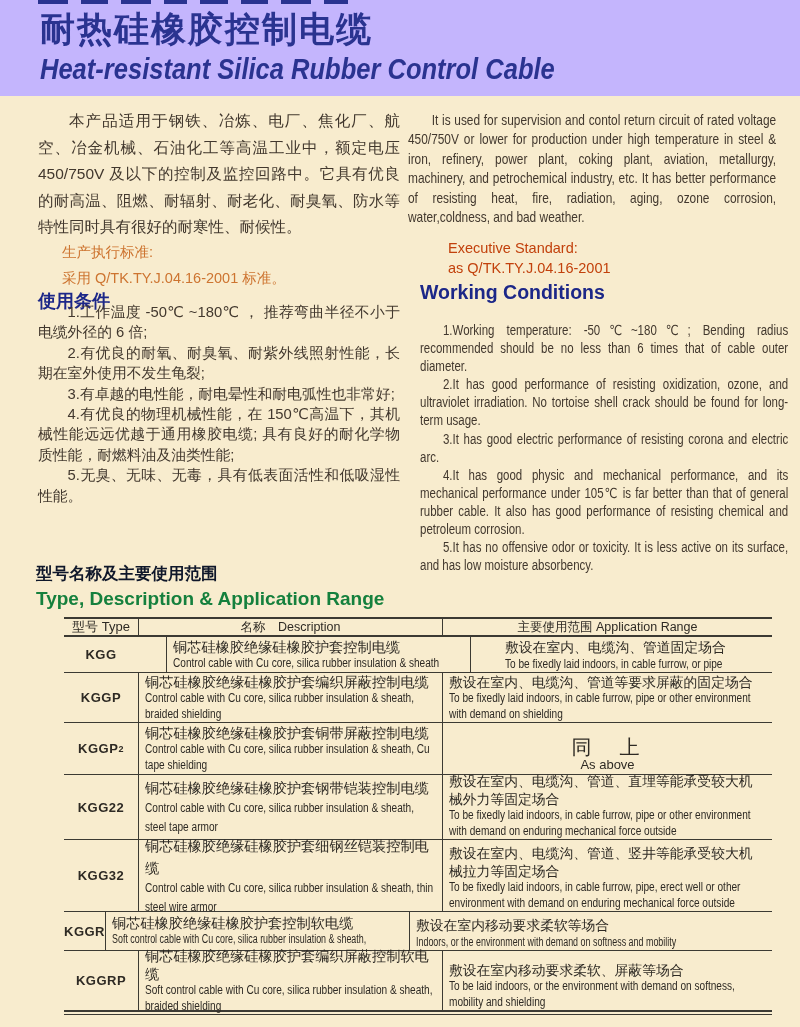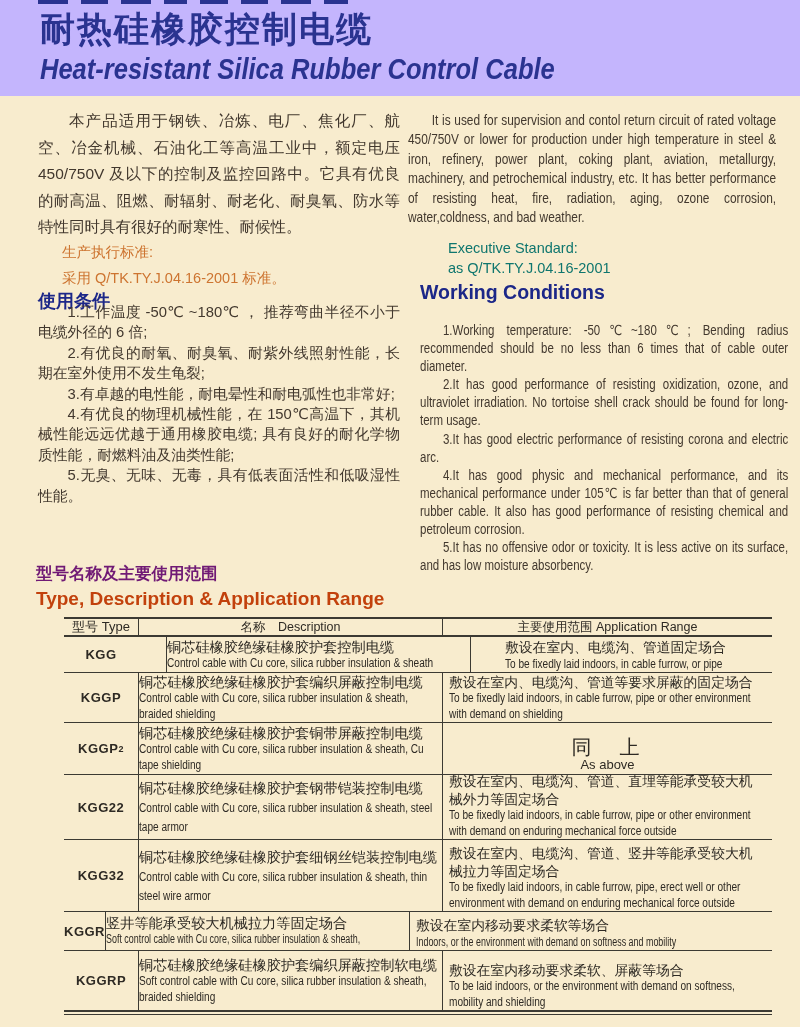--- a/index.html
+++ b/index.html
@@ -27,41 +27,41 @@
               text-align:justify; text-indent:2em; }
   .std-cn { left:62px; top:239px; font-size:14.5px; line-height:26px; color:#cd7430; }
   .cond-title-cn { left:38px; top:289px; font-size:18px; font-weight:bold; color:#1c2788; }
   .items-cn { left:38px; top:302px; width:362px; font-size:14.8px; line-height:20.4px; }
   .items-cn p { margin:0; text-align:justify; text-indent:2em; }
 
   .intro-en-wrap { left:408px; top:111px; width:368px; }
   .narrow82 { width:449px; transform:scaleX(0.82); transform-origin:0 0;
               text-align:justify; }
   .intro-en-wrap .narrow82 { font-size:14.5px; line-height:19.4px; text-indent:2em; }
-  .std-en { left:448px; top:238px; font-size:14.5px; line-height:20px; color:#0f766e; }
+  .std-en { left:448px; top:238px; font-size:14.5px; line-height:20px; color:#c2410c; }
   .cond-title-en { left:420px; top:281px; font-size:19.5px; font-weight:bold; color:#1c2788; }
   .items-en-wrap { left:420px; top:321px; width:368px; }
   .items-en-wrap .narrow82 { font-size:14px; line-height:18.1px; }
   .items-en-wrap p { margin:0; text-indent:2em; }
 
   
-  .sec-title-cn { left:36px; top:563px; font-size:16.5px; font-weight:bold; color:#701a75; }
-  .sec-title-en { left:36px; top:588px; font-size:19px; font-weight:bold; color:#c2410c; }
+  .sec-title-cn { left:36px; top:563px; font-size:16.5px; font-weight:bold; color:#0f172a; }
+  .sec-title-en { left:36px; top:588px; font-size:19px; font-weight:bold; color:#15803d; }
 
   .tbl { position:absolute; left:64px; top:617px; width:708px; color:#2e2a24;
          border-top:2px solid #3c3a33; }
   .trow { display:flex; border-top:1px solid #3c3a33; }
   .trow.thead { border-top:none; border-bottom:2px solid #3c3a33; height:16px;
                 font-size:12.5px; align-items:center; }
   .trow.first { border-top:none; }
   .c1 { width:74px; display:flex; align-items:center; justify-content:center;
         font-size:13px; font-weight:bold; letter-spacing:0.5px; }
   .c1 sub { font-size:9px; font-weight:bold; }
   .c2 { width:305px; border-left:1px solid #3c3a33; border-right:1px solid #3c3a33;
-        padding:0 0; box-sizing:border-box; display:flex; flex-direction:column; justify-content:center; }
+        padding:0 6px; box-sizing:border-box; display:flex; flex-direction:column; justify-content:center; }
   .c3 { flex:1; padding:0 6px; box-sizing:border-box; display:flex; flex-direction:column; justify-content:flex-end; }
   .thead .c1, .thead .c2, .thead .c3 { justify-content:center; text-align:center;
         display:flex; align-items:center; font-weight:normal; letter-spacing:0; }
   .cn  { font-size:14.2px; line-height:18px; }
   .c3 .cn { font-size:13.8px; line-height:17.5px; }
   .en  { font-size:12.3px; line-height:15.5px; white-space:normal; }
   .ennarrow { display:block; width:122%; transform:scaleX(0.82); transform-origin:0 0; }
   .xnarrow  { display:block; width:138%; transform:scaleX(0.725); transform-origin:0 0; white-space:nowrap; }
   .r-kgg   { height:35px;gap:28px; }
   .r-kggp  { height:49px; }
@@ -223,21 +223,21 @@
       <div class="cn">敷设在室内、电缆沟、管道、竖井等能承受较大机械拉力等固定场合</div>
       <div class="en">
           <span class="ennarrow">To be fixedly laid indoors, in cable furrow, pipe, erect well or other environment with demand on enduring mechanical force outside</span>
         </div>
     </div>
   </div>
 
   <div class="trow r-kggr">
     <div class="c1">KGGR</div>
     <div class="c2">
-      <div class="cn">竖井等能承受较大机械拉力等固定场合</div>
+      <div class="cn">铜芯硅橡胶绝缘硅橡胶护套控制软电缆</div>
       <div class="en">
           <span class="xnarrow">Soft control cable with Cu core, silica rubber insulation &amp; sheath,</span>
         </div>
     </div>
     <div class="c3">
       <div class="cn">敷设在室内移动要求柔软等场合</div>
       <div class="en">
           <span class="xnarrow">Indoors, or the environment with demand on softness and mobility</span>
         </div>
     </div>

